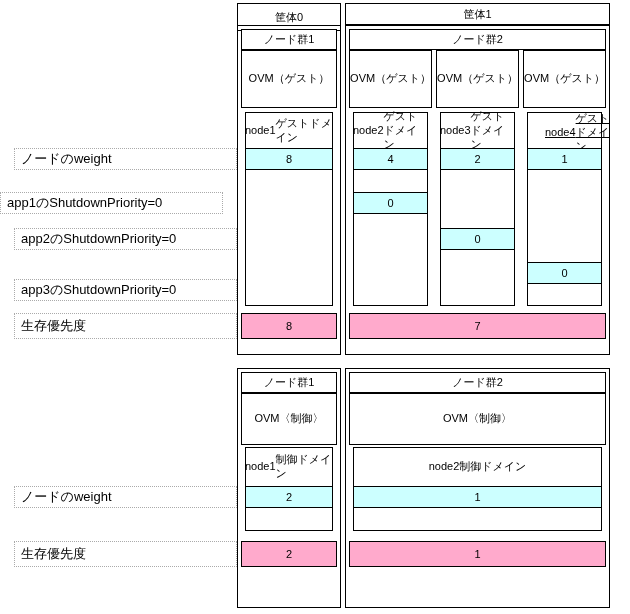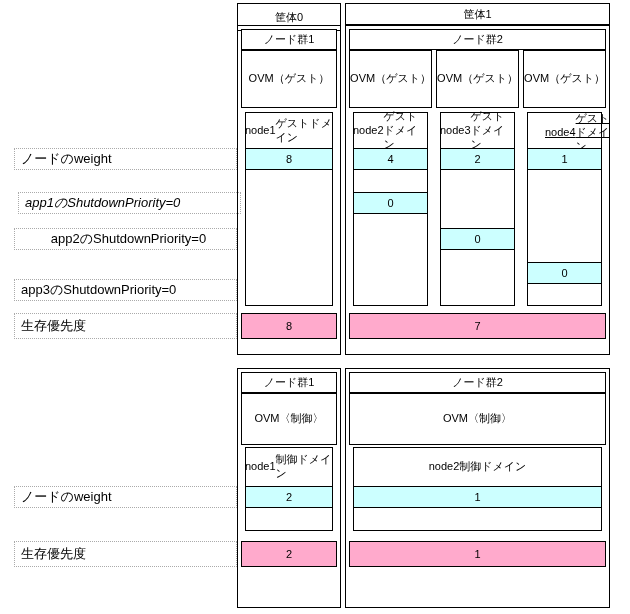--- a/index.html
+++ b/index.html
@@ -110,28 +110,28 @@
   <div class="box bdr ctr cyan" style="left:353px;top:148px;width:75px;height:22px;">
     <span>4</span>
   </div>
   <div class="box bdr ctr cyan" style="left:440px;top:148px;width:75px;height:22px;">
     <span>2</span>
   </div>
   <div class="box bdr ctr cyan" style="left:527px;top:148px;width:75px;height:22px;">
     <span>1</span>
   </div>
 
-  <div class="lbl" style="left:18px;top:192px;width:223px;height:22px;font-style:italic;">
+  <div class="lbl" style="left:0;top:192px;width:223px;height:22px;">
     <span>app1のShutdownPriority=0</span>
   </div>
   <div class="box bdr ctr cyan" style="left:353px;top:192px;width:75px;height:22px;">
     <span>0</span>
   </div>
 
-  <div class="lbl" style="left:14px;top:228px;width:223px;height:22px;justify-content:center;">
+  <div class="lbl" style="left:14px;top:228px;width:223px;height:22px;">
     <span>app2のShutdownPriority=0</span>
   </div>
   <div class="box bdr ctr cyan" style="left:440px;top:228px;width:75px;height:22px;">
     <span>0</span>
   </div>
 
   <div class="lbl" style="left:14px;top:262px;width:223px;height:22px;margin-top:17px;">
     <span>app3のShutdownPriority=0</span>
   </div>
   <div class="box bdr ctr cyan" style="left:527px;top:262px;width:75px;height:22px;">

